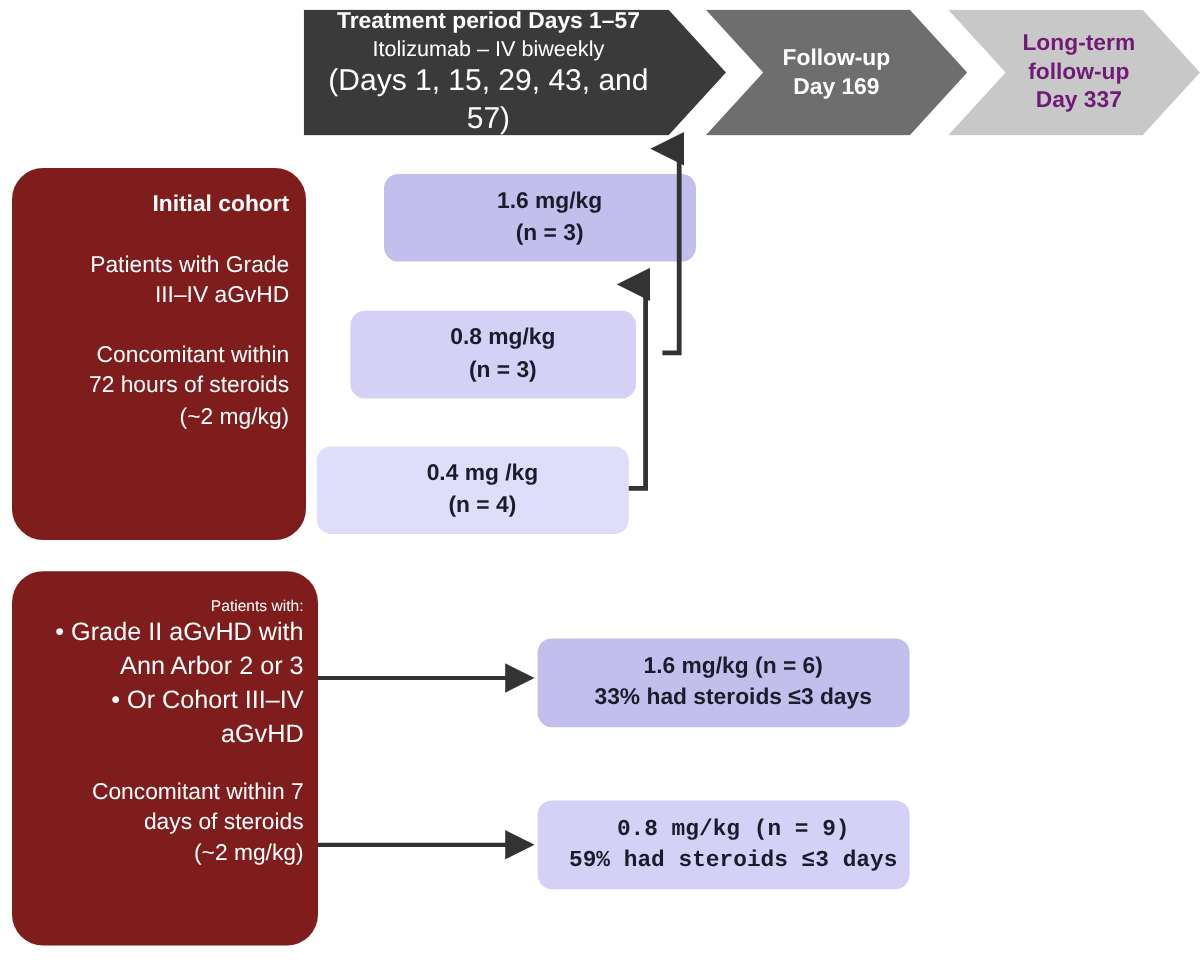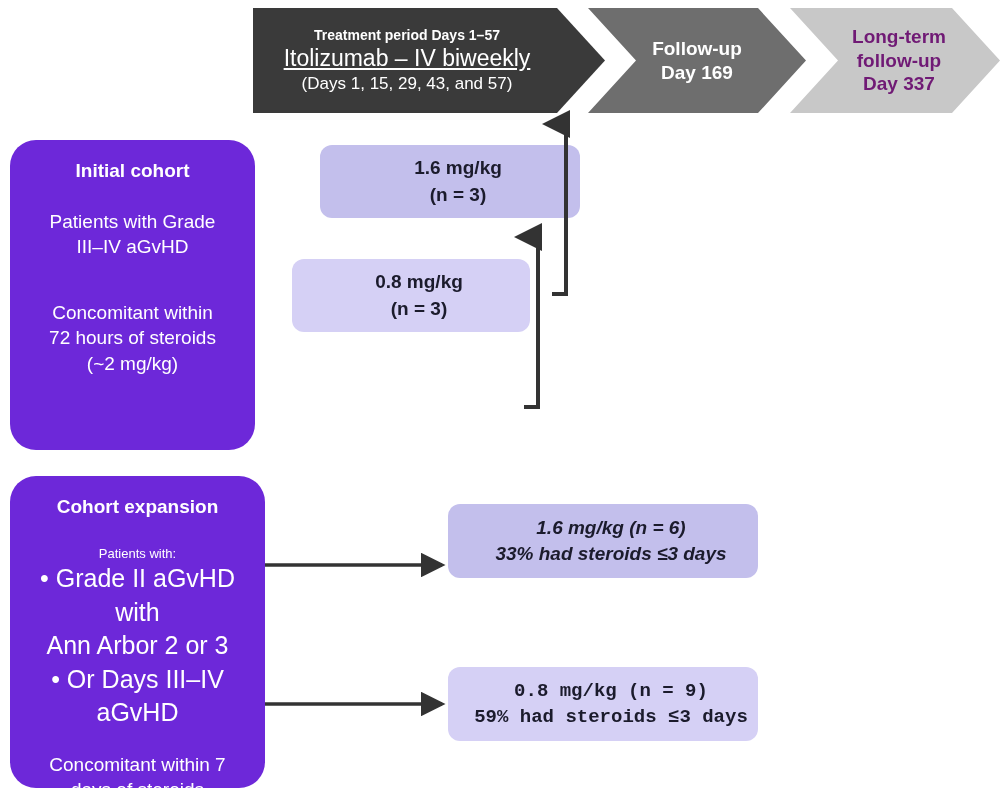--- a/index.html
+++ b/index.html
@@ -60,33 +60,33 @@
     left: 790px;
     width: 210px;
     background: #c8c8c8;
     color: #701a75;
     -webkit-clip-path: polygon(0 0, calc(100% - 48px) 0, 100% 50%, calc(100% - 48px) 100%, 0 100%, 48px 50%);
     clip-path: polygon(0 0, calc(100% - 48px) 0, 100% 50%, calc(100% - 48px) 100%, 0 100%, 48px 50%);
     padding-left: 38px;
     padding-right: 30px;
   }
   .chev-lines { display: block; }
-  .chev-l1 { font-weight: bold; font-size: 14px; display: block; }
-  .chev-l2 { font-weight: normal; font-size: 23px; display: block; text-decoration: underline; }
-  .chev-l3 { font-weight: normal; font-size: 17px; display: block; }
+  .chev-l1 { font-weight: bold; font-size: 19px; display: block; }
+  .chev-l2 { font-weight: normal; font-size: 18px; display: block; }
+  .chev-l3 { font-weight: normal; font-size: 25px; display: block; }
   .chev-b   { font-weight: bold; font-size: 19px; display: block; }
 
   
   .panel {
     position: absolute;
-    background: #6d28d9;
+    background: #7f1d1d;
     border-radius: 26px;
     color: #ffffff;
     box-sizing: border-box;
-    text-align: center;
+    text-align: right;
   }
   #panel-initial {
     left: 10px;
     top: 140px;
     width: 245px;
     height: 310px;
     padding: 20px 14px 0 14px;
   }
   #panel-expansion {
     left: 10px;
@@ -97,26 +97,26 @@
   }
   .panel-title {
     font-weight: bold;
     font-size: 19px;
     margin-bottom: 26px;
     line-height: 1.2;
   }
   .panel-para {
     font-size: 19px;
     line-height: 1.34;
-    margin-bottom: 40px;
+    margin-bottom: 24px;
     white-space: pre-line;
   }
   .panel-para:last-child { margin-bottom: 0; }
   .panel-bullets {
-    font-size: 25px;
+    font-size: 21px;
     line-height: 1.34;
     margin: 0 0 22px 0;
     padding: 0;
     list-style: none;
   }
   .panel-bullets li { white-space: pre-line; }
   .panel-lead { font-size: 13px; line-height: 1.34; }
 
   
   .dose {
@@ -132,21 +132,21 @@
     line-height: 1.38;
     box-sizing: border-box;
     padding-left: 16px;
   }
   .dose span { display: block; }
 
   #dose-16-init { left: 320px; top: 145px; width: 260px; height: 73px; background: #c3bfec; }
   #dose-08-init { left: 292px; top: 259px; width: 238px; height: 73px; background: #d5d0f5; }
   #dose-04-init { left: 264px; top: 372px; width: 260px; height: 73px; background: #e0ddfa; }
 
-  #dose-16-exp { left: 448px; top: 504px; width: 310px; height: 74px; background: #c3bfec; font-style: italic; }
+  #dose-16-exp { left: 448px; top: 532px; width: 310px; height: 74px; background: #c3bfec; }
   #dose-08-exp { left: 448px; top: 667px; width: 310px; height: 74px; background: #d5d0f5; font-family: Liberation Mono, monospace; }
 
   
   #connectors {
     position: absolute;
     left: 0;
     top: 0;
     width: 1000px;
     height: 805px;
     pointer-events: none;
@@ -197,28 +197,33 @@
       <span>1.6 mg/kg</span>
       <span>(n = 3)</span>
     </div>
   </div>
   <div class="dose" id="dose-08-init">
     <div>
       <span>0.8 mg/kg</span>
       <span>(n = 3)</span>
     </div>
   </div>
+  <div class="dose" id="dose-04-init">
+    <div>
+      <span>0.4 mg /kg</span>
+      <span>(n = 4)</span>
+    </div>
+  </div>
 
   <div class="panel" id="panel-expansion">
-    <div class="panel-title">Cohort expansion</div>
     <div class="panel-lead">Patients with:</div>
     <ul class="panel-bullets">
       <li>• Grade II aGvHD  with
 Ann Arbor 2 or 3</li>
-      <li>• Or Days III–IV aGvHD</li>
+      <li>• Or Cohort III–IV aGvHD</li>
     </ul>
     <div class="panel-para">Concomitant within 7
 days of steroids
 (~2 mg/kg)</div>
   </div>
 
   <div class="dose" id="dose-16-exp">
     <div>
       <span>1.6 mg/kg (n = 6)</span>
       <span>33% had steroids ≤3 days</span>

